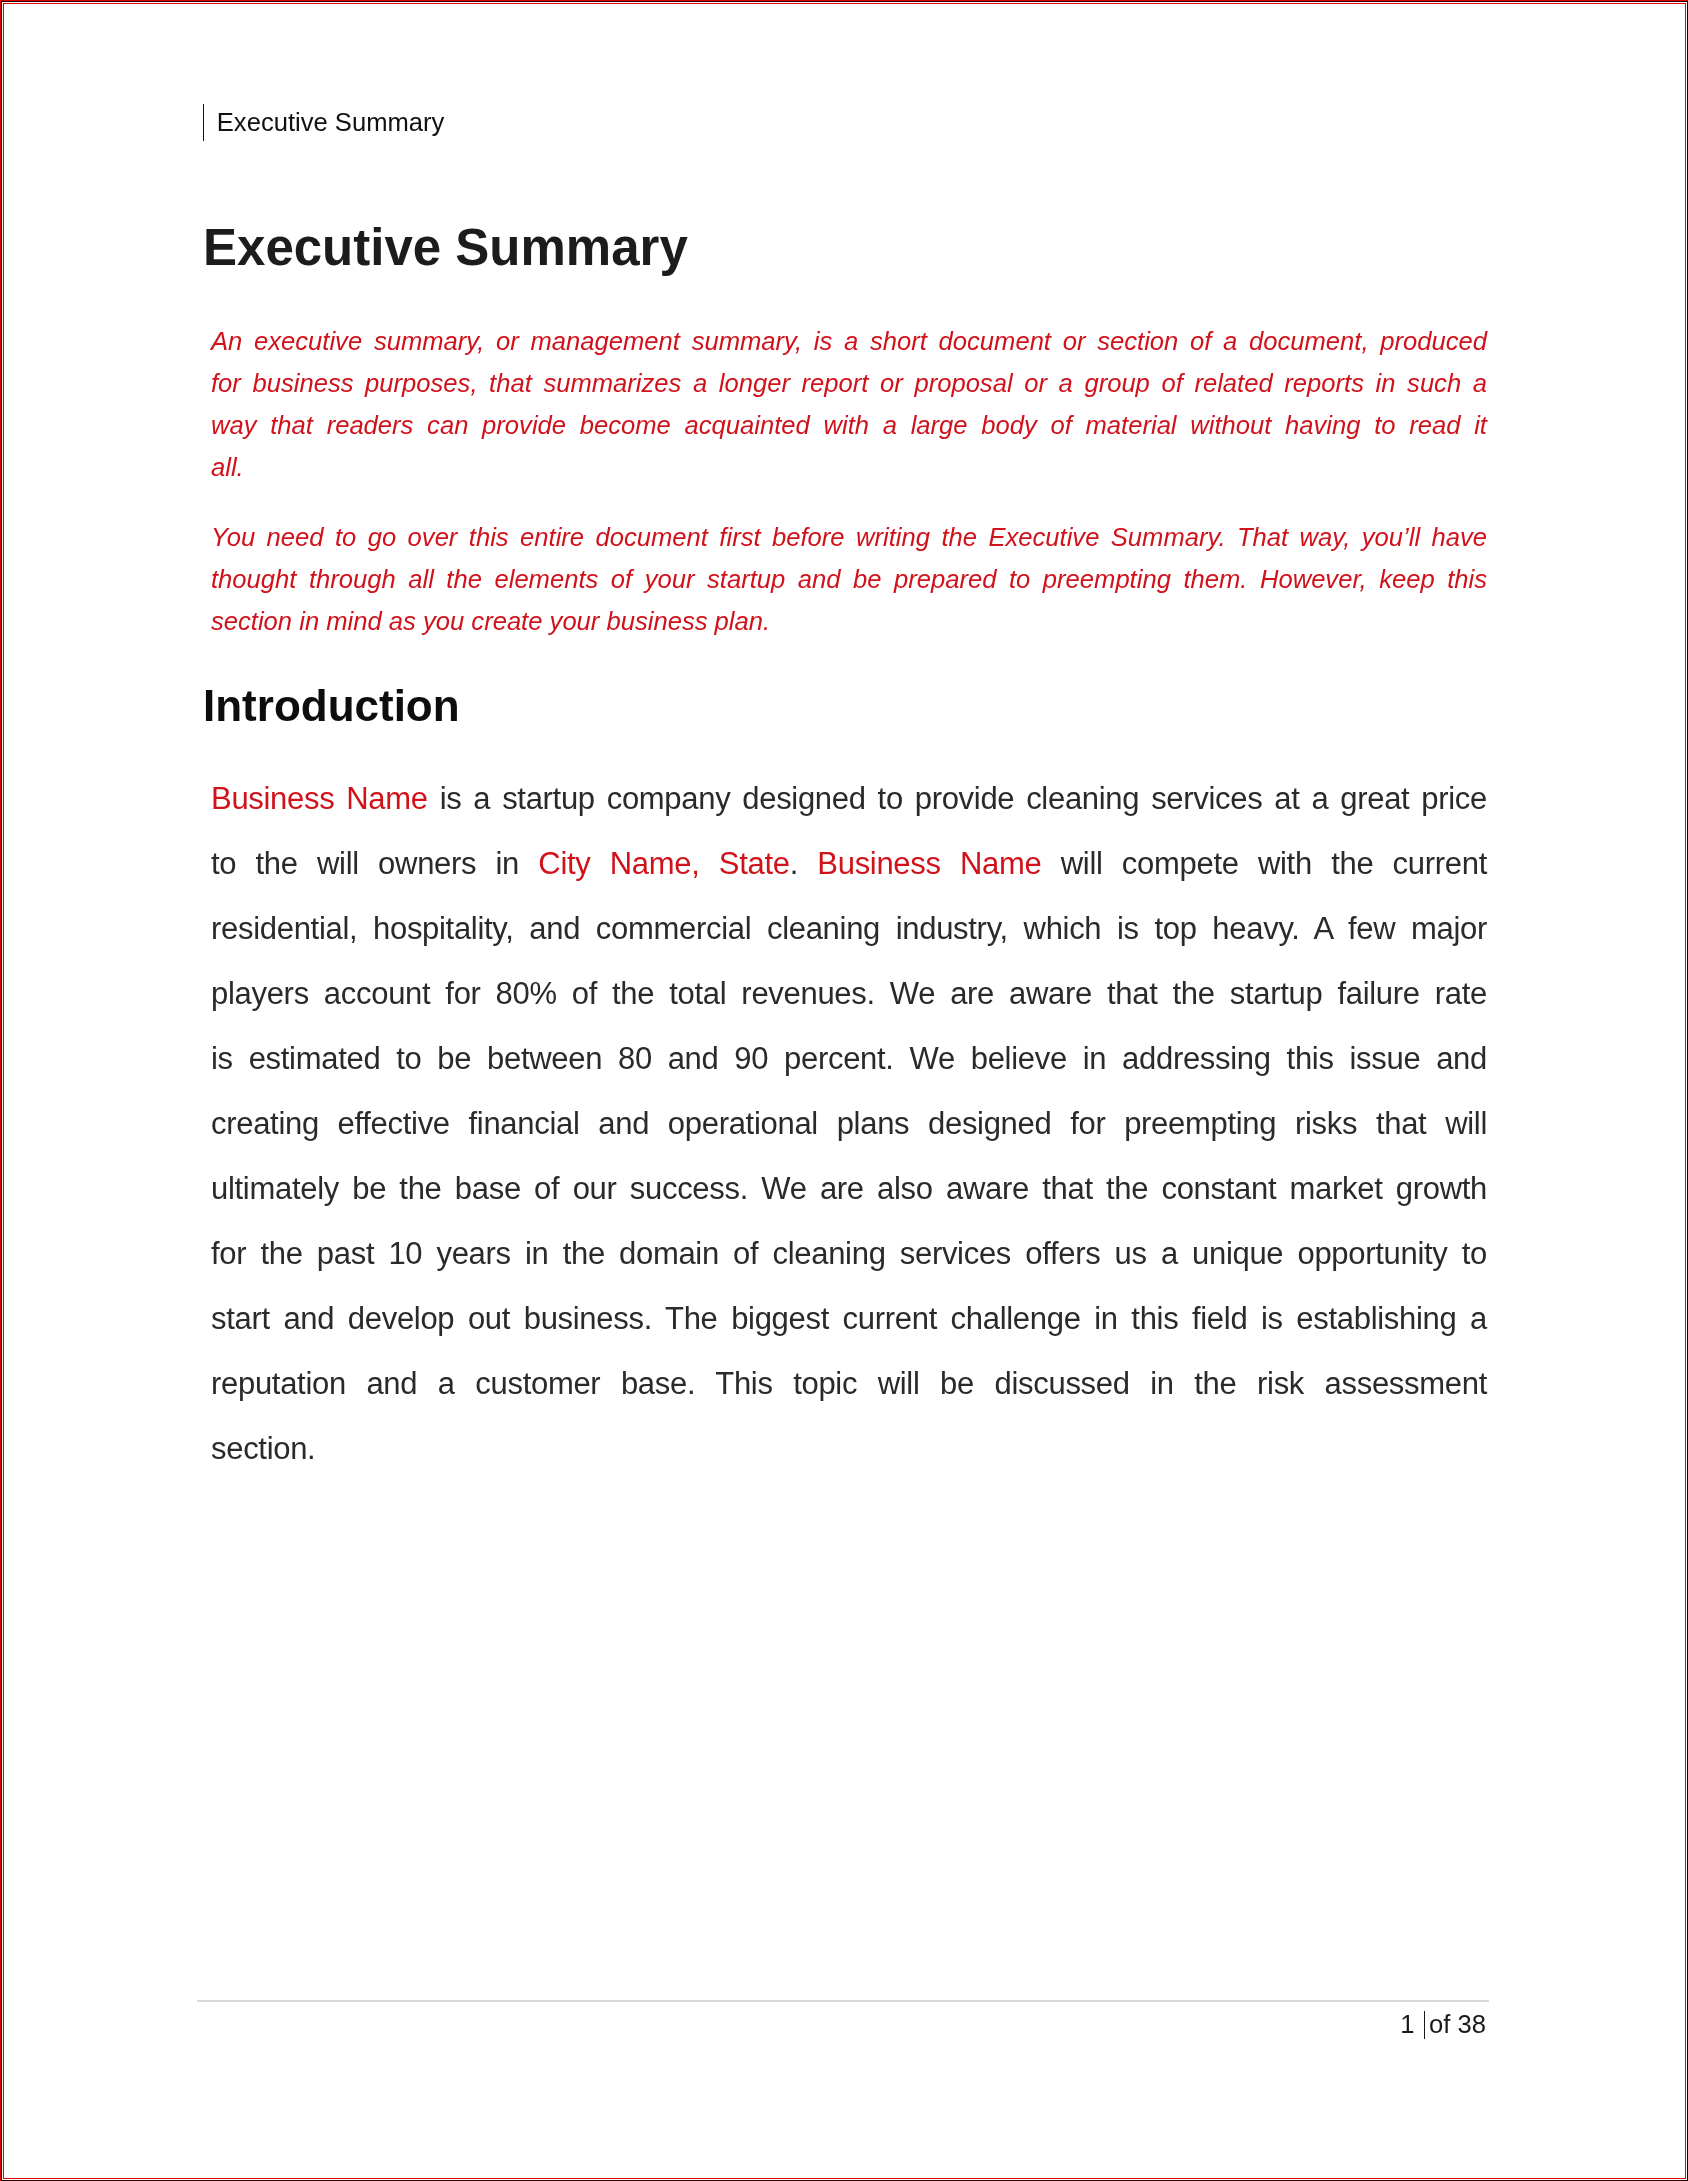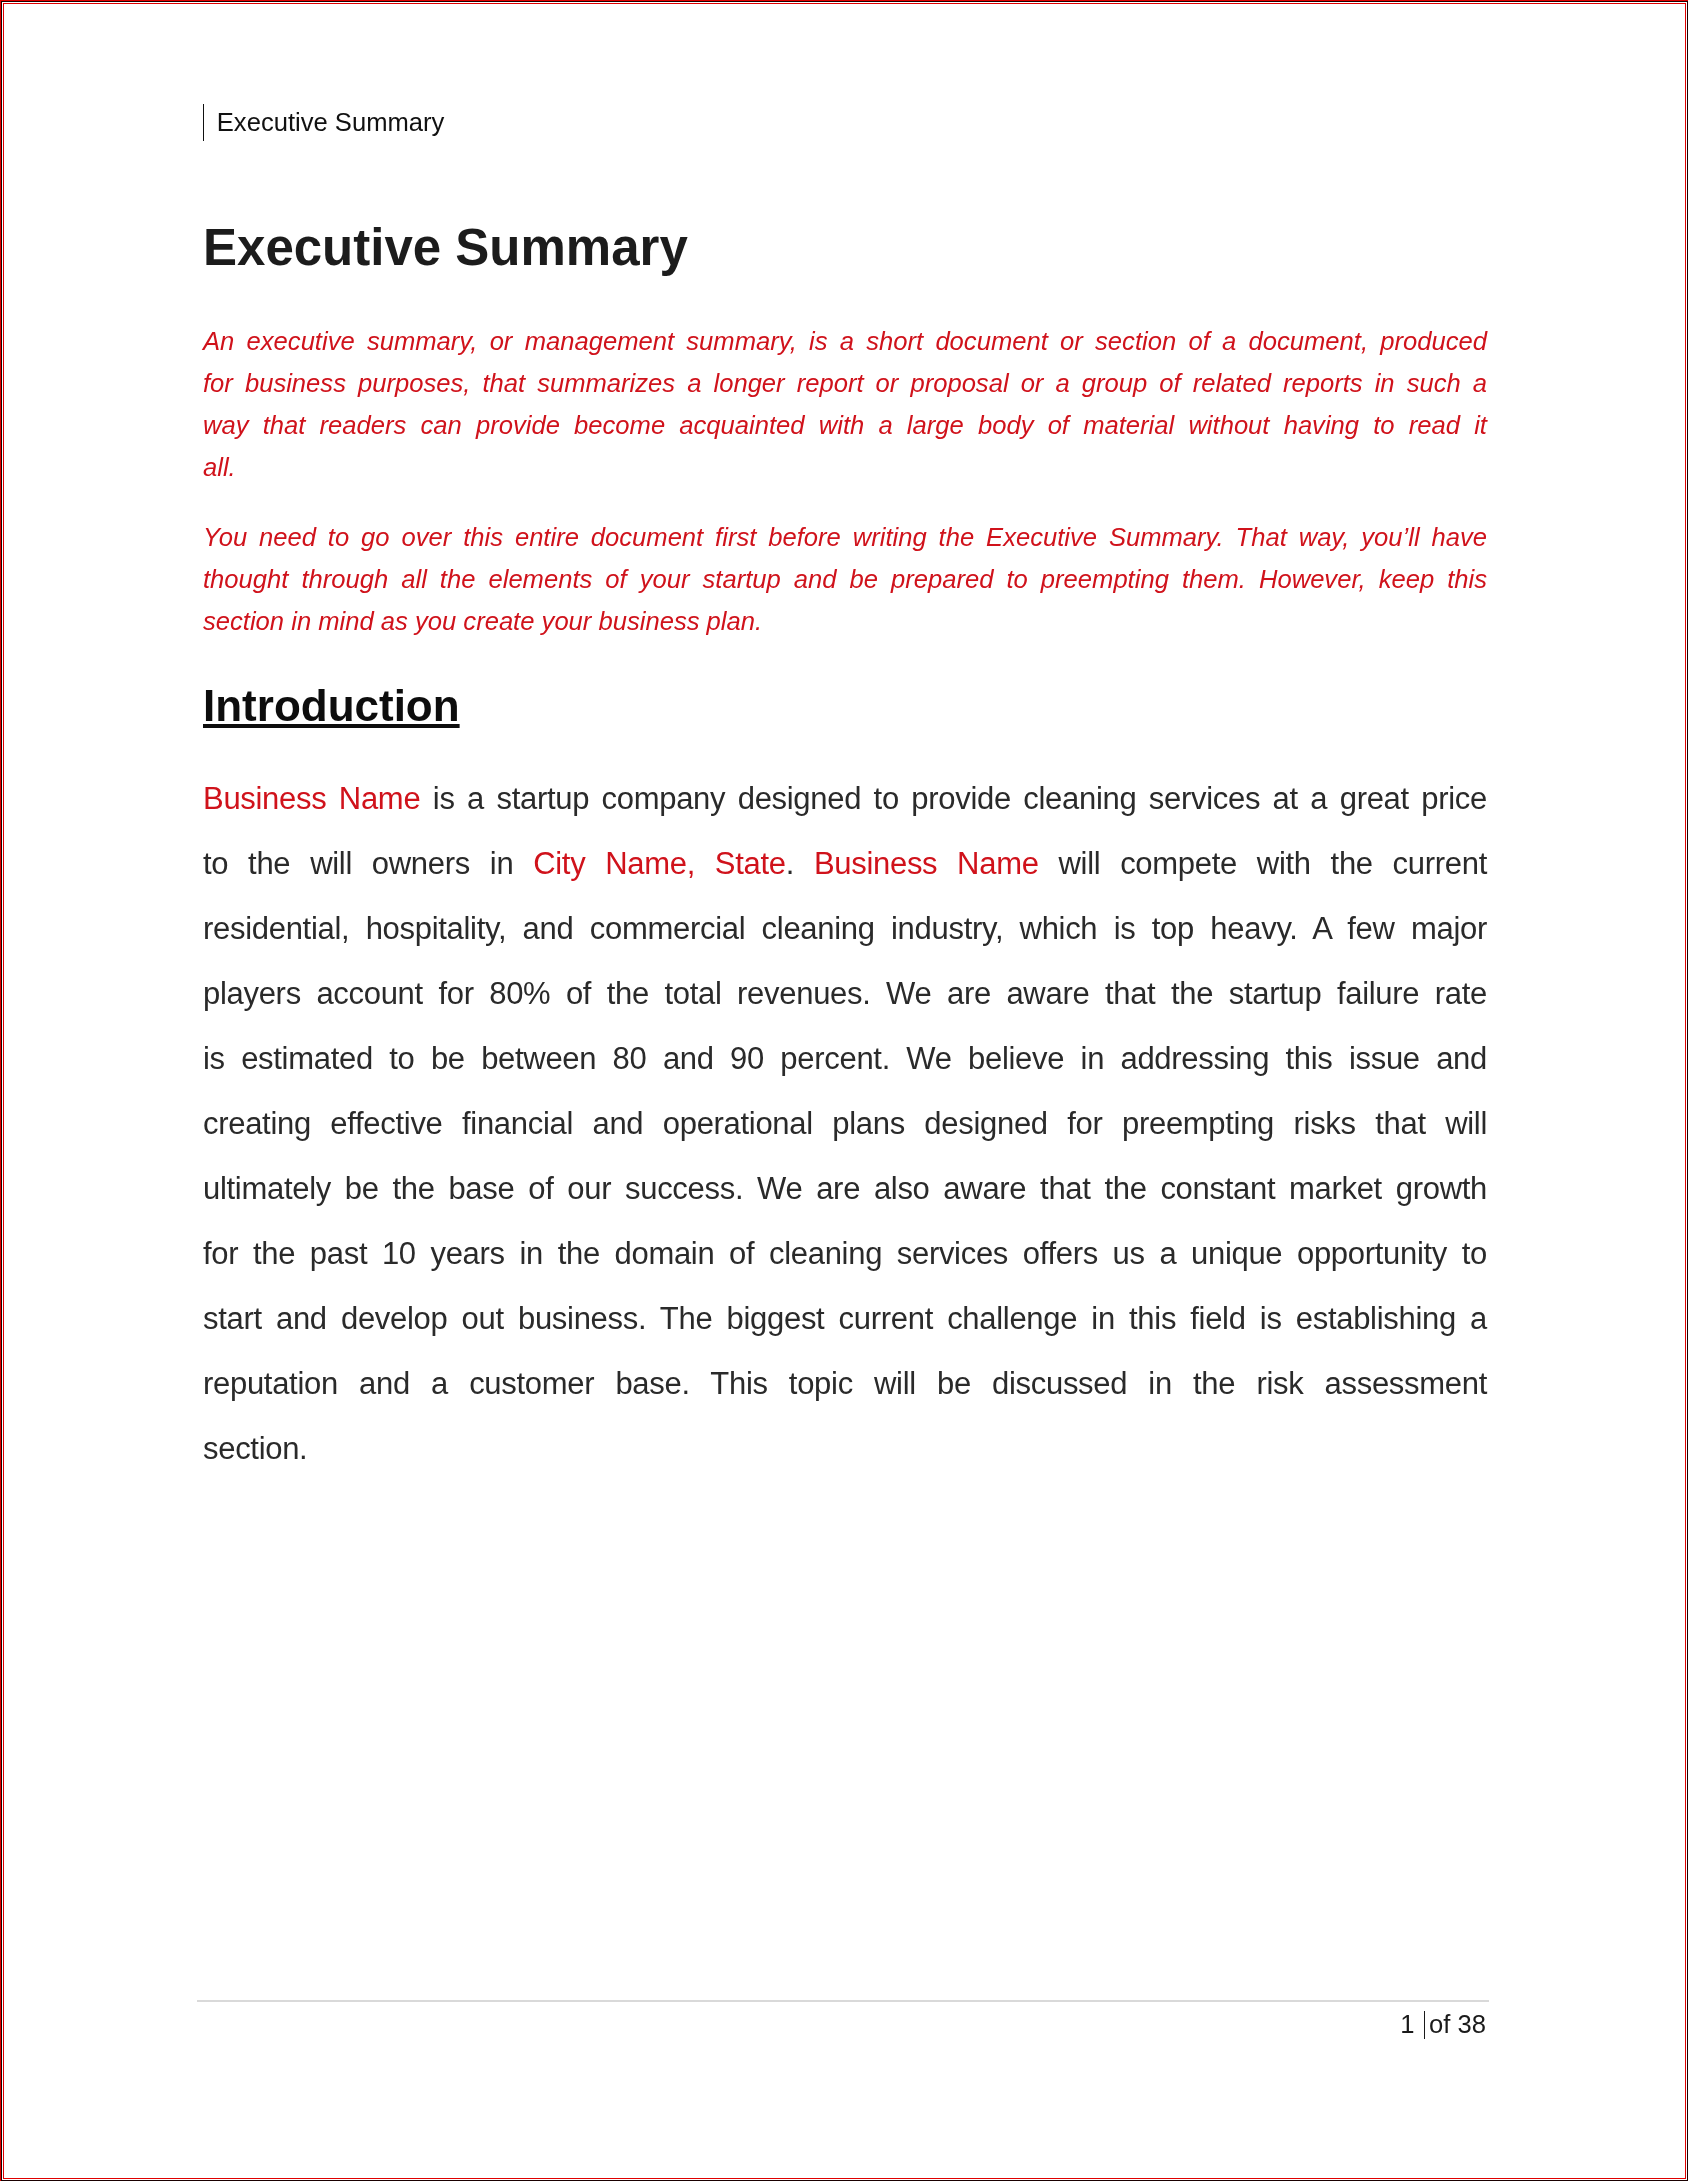--- a/index.html
+++ b/index.html
@@ -20,26 +20,26 @@
   }
   .title {
     left: 203px; top: 216px; height: 64px; line-height: 64px;
     font-size: 51px; font-weight: bold; color: #1c1c1c; margin: 0;
   }
   .guidance { left: 203px; width: 1284px; color: #d0121b; font-style: italic; font-size: 25.6px; }
   .guidance .line { height: 42px; line-height: 42px; }
   .g1 { top: 320px; }
   .g2 { top: 516px; }
 
-  .line { white-space: nowrap; text-align: justify; text-align-last: justify; overflow: visible; }
+  .line { white-space: nowrap; text-align: justify; text-align-last: justify; overflow: visible; margin-left: 8px; }
   .line.last { text-align: center; text-align-last: left; }
 
   .section-heading {
     left: 203px; top: 678px; height: 55px; line-height: 55px;
-    font-size: 44px; font-weight: bold; color: #0d0d0d; margin: 0; text-decoration: underline;
+    font-size: 44px; font-weight: bold; color: #0d0d0d; margin: 0;
   }
   .body-text { left: 203px; top: 766px; width: 1284px; font-size: 31px; color: #2a2a2a; letter-spacing: -0.3px; }
   .body-text .line { height: 65px; line-height: 65px; }
   .red { color: #d0121b; }
 
   .footer-rule { left: 197px; top: 2000px; width: 1292px; height: 1.8px; background: #d9d9d9; }
   .page-number {
     left: 1279px; top: 2006px; width: 207px; height: 37px; line-height: 37px;
     text-align: right; font-size: 25.6px; color: #1a1a1a;
   }

